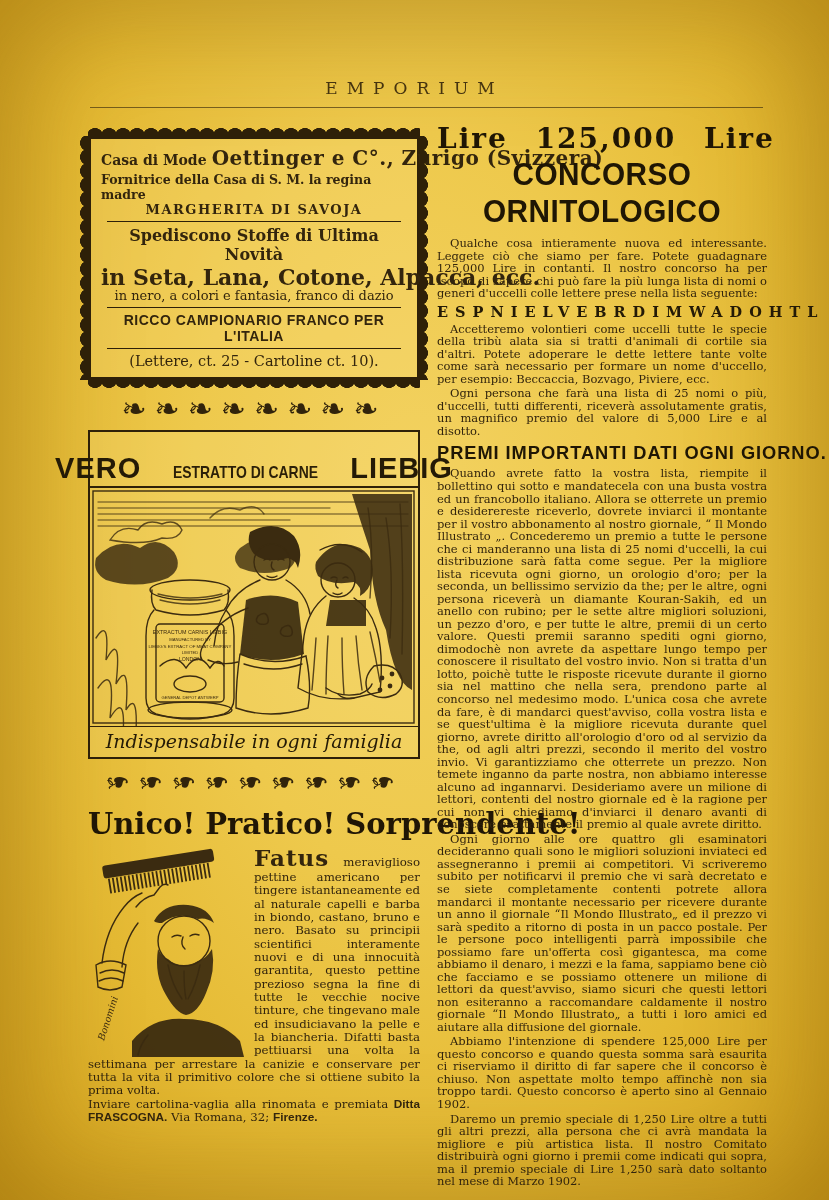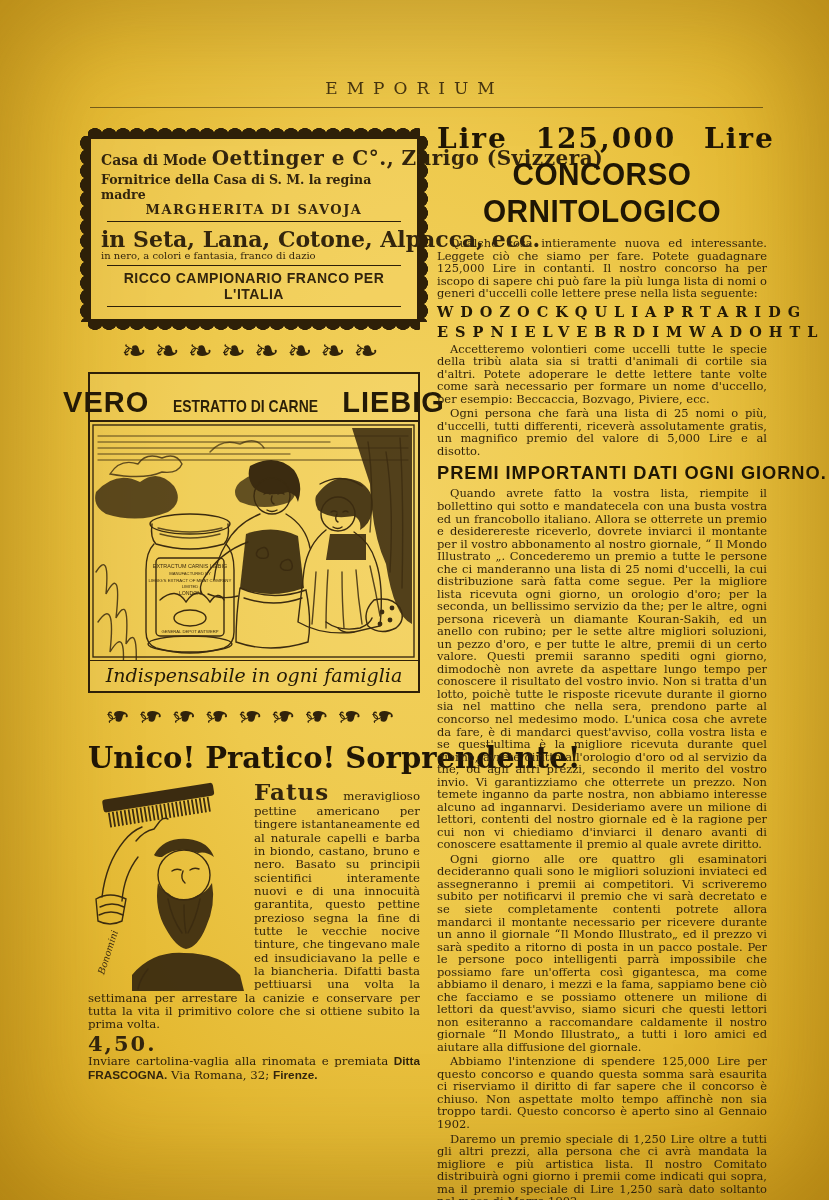--- a/index.html
+++ b/index.html
@@ -26,32 +26,32 @@
   .bump-left{left:-12px;background-image:radial-gradient(circle at 100% 50%,#2e2008 68%,transparent 72%);}
   .bump-right{right:-12px;background-image:radial-gradient(circle at 0% 50%,#2e2008 68%,transparent 72%);}
   .oet-line1{text-align:center;white-space:nowrap;}
   .oet-line1 .sm{font-size:14px;font-weight:bold;}
   .oet-line1 .bg{font-size:20px;font-weight:bold;letter-spacing:.5px;}
   .oet-line2{font-size:12.5px;font-weight:bold;margin-top:2px;}
   .oet-line3{text-align:center;font-size:13px;font-weight:bold;letter-spacing:1.5px;}
   .oet-rule{border-top:1.5px solid #2e2008;margin:4px 6px;}
   .oet-line4{text-align:center;font-size:16px;font-weight:bold;}
   .oet-line5{text-align:center;font-size:22px;font-weight:bold;white-space:nowrap;}
-  .oet-line6{text-align:left;font-size:10px;margin-top:-2px;}
+  .oet-line6{text-align:center;font-size:13px;margin-top:-2px;}
   .oet-line7{text-align:center;font-size:14px;font-weight:bold;font-family:"Liberation Sans",sans-serif;letter-spacing:.5px;}
   .oet-line8{text-align:center;font-size:13.5px;font-style:italic;}
   .oet-line9{text-align:center;font-size:14.5px;margin-top:1px;}
   
   .ornament-row{text-align:center;font-family:"DejaVu Sans",sans-serif;
     font-size:30px;line-height:30px;letter-spacing:8px;color:#31230b;margin:14px 0 6px;}
   .ornament-row.flip{transform:scaleY(-1);margin:8px 0 2px;}
   
   .liebig-box{border:2.5px solid #2e2008;margin-top:2px;background:rgba(250,228,140,.22);}
-  .liebig-header{display:flex;align-items:baseline;justify-content:center;gap:8px;
-    padding:12px 4px 1px;border-bottom:2px solid #2e2008;white-space:nowrap;}
+  .liebig-header{display:flex;align-items:baseline;justify-content:center;gap:16px;
+    padding:20px 4px 1px;border-bottom:2px solid #2e2008;white-space:nowrap;}
   .liebig-vero,.liebig-brand{font-family:"Liberation Sans",sans-serif;font-weight:bold;font-size:29px;letter-spacing:1px;color:#241a06;}
   .liebig-mid{font-family:"Liberation Sans",sans-serif;font-weight:bold;font-size:17px;transform:scaleX(.82);display:inline-block;transform-origin:center;color:#2b1f08;}
   .liebig-art{display:block;}
   .liebig-caption{border-top:1.5px solid #2e2008;text-align:center;font-style:italic;
     font-size:19px;padding:3px 0 5px;color:#241a06;}
   
   .unico-heading{font-size:29px;font-weight:bold;color:#201605;margin:10px 0 4px;white-space:nowrap;}
   .fatus-wrap{overflow:hidden;}
   .fatus-art{float:left;width:158px;height:212px;margin-right:8px;}
   .fatus-text{font-size:11.8px;line-height:1.13;text-align:justify;}
@@ -86,25 +86,27 @@
       <div class="bump-bottom"></div>
       <div class="bump-left"></div>
       <div class="bump-right"></div>
       <div class="oet-line1">
         <span class="sm">Casa di Mode</span>
         <span class="bg">Oettinger e C°., Zurigo (Svizzera)</span>
       </div>
       <div class="oet-line2">Fornitrice della Casa di S. M. la regina madre</div>
       <div class="oet-line3">MARGHERITA DI SAVOJA</div>
       <div class="oet-rule"></div>
+      <div class="oet-line4">Spediscono Stoffe di Ultima Novità</div>
       <div class="oet-line5">in Seta, Lana, Cotone, Alpacca, ecc.</div>
       <div class="oet-line6">in nero, a colori e fantasia, franco di dazio</div>
       <div class="oet-rule"></div>
       <div class="oet-line7">RICCO CAMPIONARIO FRANCO PER L'ITALIA</div>
       <div class="oet-rule"></div>
+      <div class="oet-line9">(Lettere, ct. 25 - Cartoline ct. 10).</div>
     </div>
 
     <div class="ornament-row">❧❧❧❧❧❧❧❧</div>
 
     <div class="liebig-box">
       <div class="liebig-header">
         <span class="liebig-vero">VERO</span>
         <span class="liebig-mid">ESTRATTO DI CARNE</span>
         <span class="liebig-brand">LIEBIG</span>
       </div>
@@ -252,38 +254,36 @@
         </g>
 
         <path class="ink-f" d="M44 196 q20 -24 52 -22 q36 0 56 22 l4 16 h-112 z" opacity="0.95"></path>
         <path class="ink" d="M60 190 q-8 10 -10 20" stroke="#e7c261" stroke-width="1"></path>
 
         <text transform="rotate(-72 16 196)" x="16" y="196" font-size="9.5" font-style="italic">Bonomini</text>
       </svg>
       <div class="fatus-text">
         <span class="fatus-name">Fatus</span>
         <span>meraviglioso pettine americano per tingere istantaneamente ed al naturale capelli e barba in biondo, castano, bruno e nero. Basato su principii scientifici interamente nuovi e di una innocuità garantita, questo pettine prezioso segna la fine di tutte le vecchie nocive tinture, che tingevano male ed insudiciavano la pelle e la biancheria. Difatti basta pettiuarsi una volta la settimana per arrestare la canizie e conservare per tutta la vita il primitivo colore che si ottiene subito la prima volta.</span>
-        <div class="fatus-price">4,50.</div>
         <div>
           <span>Inviare cartolina-vaglia alla rinomata e premiata</span>
           <span class="fatus-company">Ditta FRASCOGNA.</span>
           <span>Via Romana, 32;</span>
           <span class="fatus-city">Firenze.</span>
         </div>
       </div>
     </div>
   </div>
 
   <div class="col-right">
     <div class="lire-heading">Lire 125,000 Lire</div>
     <div class="concorso-title">CONCORSO ORNITOLOGICO</div>
 
     <p class="body-p">Qualche cosa intieramente nuova ed interessante. Leggete ciò che siamo per fare. Potete guadagnare 125,000 Lire in contanti. Il nostro concorso ha per iscopo di sapere chi può fare la più lunga lista di nomi o generi d'uccelli colle lettere prese nella lista seguente:</p>
 
-    <div class="letters-line">WDOZOCKQULIAPRTARIDG</div>
     <div class="letters-line">ESPNIELVEBRDIMWADOHTL</div>
 
     <p class="body-p">Accetteremo volontieri come uccelli tutte le specie della tribù alata sia si tratti d'animali di cortile sia d'altri. Potete adoperare le dette lettere tante volte come sarà necessario per formare un nome d'uccello, per esempio: Beccaccia, Bozvago, Piviere, ecc.</p>
     <p class="body-p">Ogni persona che farà una lista di 25 nomi o più, d'uccelli, tutti differenti, riceverà assolutamente gratis, un magnifico premio del valore di 5,000 Lire e al disotto.</p>
 
     <div class="premi-heading">PREMI IMPORTANTI DATI OGNI GIORNO.</div>
 
     <p class="body-p">Quando avrete fatto la vostra lista, riempite il bollettino qui sotto e mandatecela con una busta vostra ed un francobollo italiano. Allora se otterrete un premio e desiderereste riceverlo, dovrete inviarci il montante per il vostro abbonamento al nostro giornale, “ Il Mondo Illustrato „. Concederemo un premio a tutte le persone che ci manderanno una lista di 25 nomi d'uccelli, la cui distribuzione sarà fatta come segue. Per la migliore lista ricevuta ogni giorno, un orologio d'oro; per la seconda, un bellissimo servizio da the; per le altre, ogni persona riceverà un diamante Kouran-Sakih, ed un anello con rubino; per le sette altre migliori soluzioni, un pezzo d'oro, e per tutte le altre, premii di un certo valore. Questi premii saranno spediti ogni giorno, dimodochè non avrete da aspettare lungo tempo per conoscere il risultato del vostro invio. Non si tratta d'un lotto, poichè tutte le risposte ricevute durante il giorno sia nel mattino che nella sera, prendono parte al concorso nel medesimo modo. L'unica cosa che avrete da fare, è di mandarci quest'avviso, colla vostra lista e se quest'ultima è la migliore ricevuta durante quel giorno, avrete diritto all'orologio d'oro od al servizio da the, od agli altri prezzi, secondo il merito del vostro invio. Vi garantizziamo che otterrete un prezzo. Non temete inganno da parte nostra, non abbiamo interesse alcuno ad ingannarvi. Desideriamo avere un milione di lettori, contenti del nostro giornale ed è la ragione per cui non vi chiediamo d'inviarci il denaro avanti di conoscere esattamente il premio al quale avrete diritto.</p>
     <p class="body-p">Ogni giorno alle ore quattro gli esaminatori decideranno quali sono le migliori soluzioni inviateci ed assegneranno i premii ai competitori. Vi scriveremo subito per notificarvi il premio che vi sarà decretato e se siete completamente contenti potrete allora mandarci il montante necessario per ricevere durante un anno il giornale “Il Mondo Illustrato„ ed il prezzo vi sarà spedito a ritorno di posta in un pacco postale. Per le persone poco intelligenti parrà impossibile che possiamo fare un'offerta così gigantesca, ma come abbiamo il denaro, i mezzi e la fama, sappiamo bene ciò che facciamo e se possiamo ottenere un milione di lettori da quest'avviso, siamo sicuri che questi lettori non esiteranno a raccomandare caldamente il nostro giornale “Il Mondo Illustrato„ a tutti i loro amici ed aiutare alla diffusione del giornale.</p>
     <p class="body-p">Abbiamo l'intenzione di spendere 125,000 Lire per questo concorso e quando questa somma sarà esaurita ci riserviamo il diritto di far sapere che il concorso è chiuso. Non aspettate molto tempo affinchè non sia troppo tardi. Questo concorso è aperto sino al Gennaio 1902.</p>

